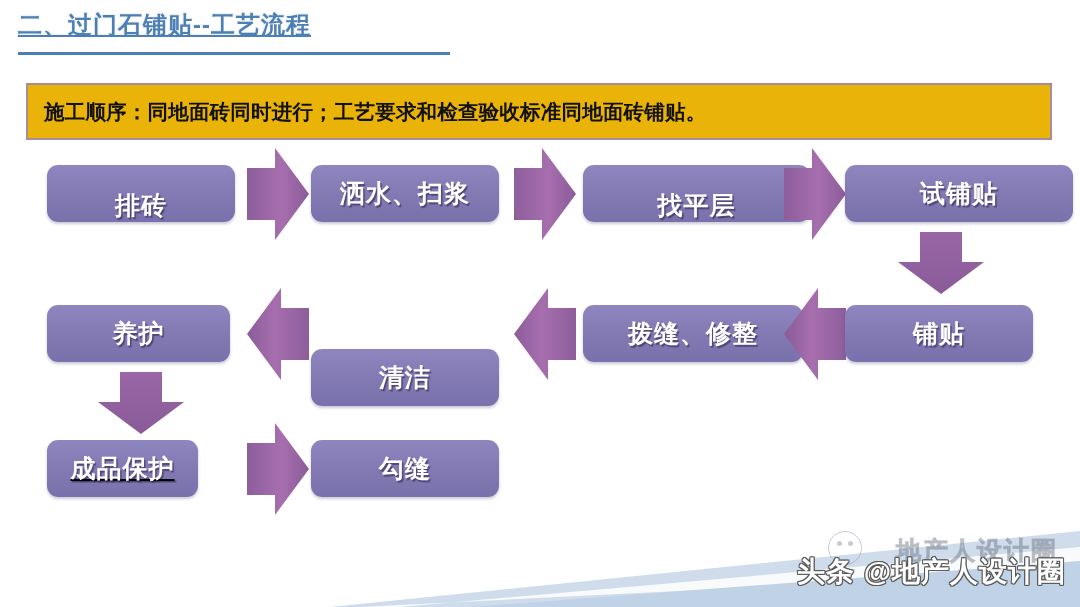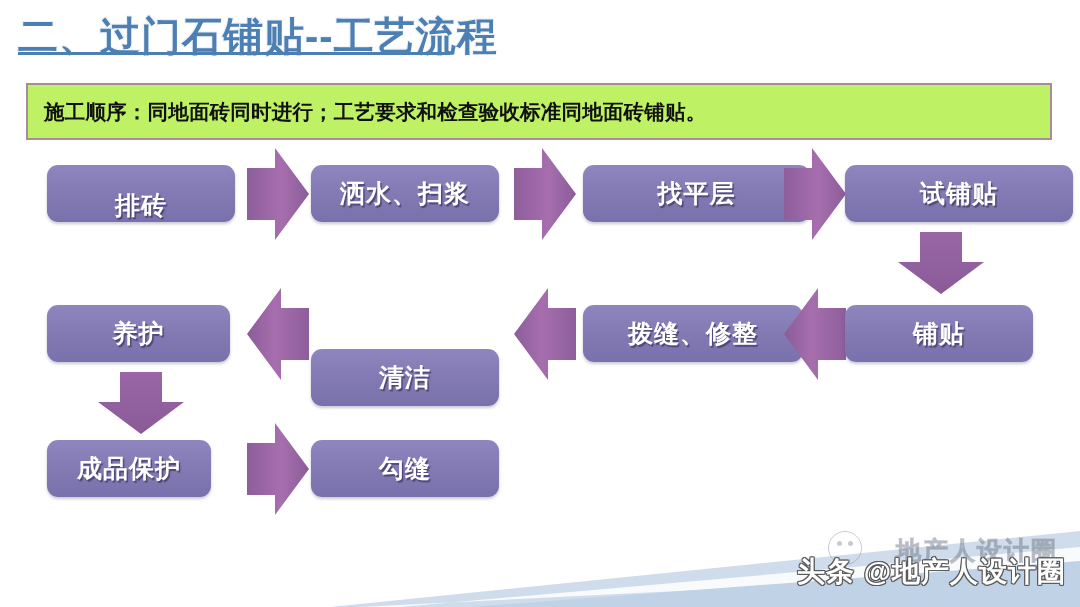--- a/index.html
+++ b/index.html
@@ -26,45 +26,46 @@
     width: 1080px;
     height: 120px;
     pointer-events: none;
   }
 
   
   .title {
     position: absolute;
     left: 18px;
     top: 9px;
-    font-size: 40px;
+    font-size: 24px;
     font-weight: bold;
     letter-spacing: 1px;
     color: #4C7FB4;
     text-shadow: 1px 1px 0 #ffffff, -1px -1px 0 #eef3f8, 1px -1px 0 #eef3f8, -1px 1px 0 #eef3f8;
     white-space: nowrap;
+    text-decoration: underline;
   }
   .title-rule {
     position: absolute;
     left: 18px;
     top: 52px;
     width: 432px;
     height: 3px;
     background: #4C7FB4;
   }
 
   
   .notebox {
     position: absolute;
     left: 26px;
     top: 83px;
     width: 1026px;
     height: 57px;
     border: 2px solid #A88C9C;
-    background: #bef264;
+    background: #eab308;
     box-sizing: border-box;
     display: flex;
     align-items: center;
     padding-left: 16px;
   }
   .notebox .note-text {
     font-size: 20.5px;
     font-weight: bold;
     color: #111111;
     letter-spacing: 0.2px;
@@ -192,21 +193,21 @@
   <div class="pbox" style="left:311px; top:165px; width:188px;align-items:center;">
     <span class="plabel">洒水、扫浆</span>
   </div>
 
   <div class="arrow" style="left:514px; top:148px;">
     <svg width="62" height="92" viewBox="0 0 62 92">
       <polygon points="0,20 28,20 28,0 62,46 28,92 28,72 0,72" fill="url(#grR)"></polygon>
     </svg>
   </div>
 
-  <div class="pbox" style="left:583px; top:165px; width:227px;">
+  <div class="pbox" style="left:583px; top:165px; width:227px;align-items:flex-end;">
     <span class="plabel">找平层</span>
   </div>
 
   <div class="arrow" style="left:784px; top:148px;">
     <svg width="62" height="92" viewBox="0 0 62 92">
       <polygon points="0,20 28,20 28,0 62,46 28,92 28,72 0,72" fill="url(#grR)"></polygon>
     </svg>
   </div>
 
   <div class="pbox" style="left:845px; top:165px; width:228px;">
@@ -265,21 +266,21 @@
   <div class="pbox" style="left:845px; top:305px; width:188px;">
     <span class="plabel">铺贴</span>
   </div>
 
   <div class="arrow" style="left:98px; top:372px;">
     <svg width="86" height="62" viewBox="0 0 86 62">
       <polygon points="22,0 64,0 64,30 86,30 43,62 0,30 22,30" fill="url(#grD)"></polygon>
     </svg>
   </div>
 
-  <div class="pbox" style="left:47px; top:440px; width:164px;">
+  <div class="pbox" style="left:47px; top:440px; width:151px;text-decoration:underline;">
     <span class="plabel">成品保护</span>
   </div>
 
   <div class="arrow" style="left:247px; top:423px;">
     <svg width="62" height="92" viewBox="0 0 62 92">
       <polygon points="0,20 28,20 28,0 62,46 28,92 28,72 0,72" fill="url(#grR)"></polygon>
     </svg>
   </div>
 
   <div class="pbox" style="left:311px; top:440px; width:188px;">

